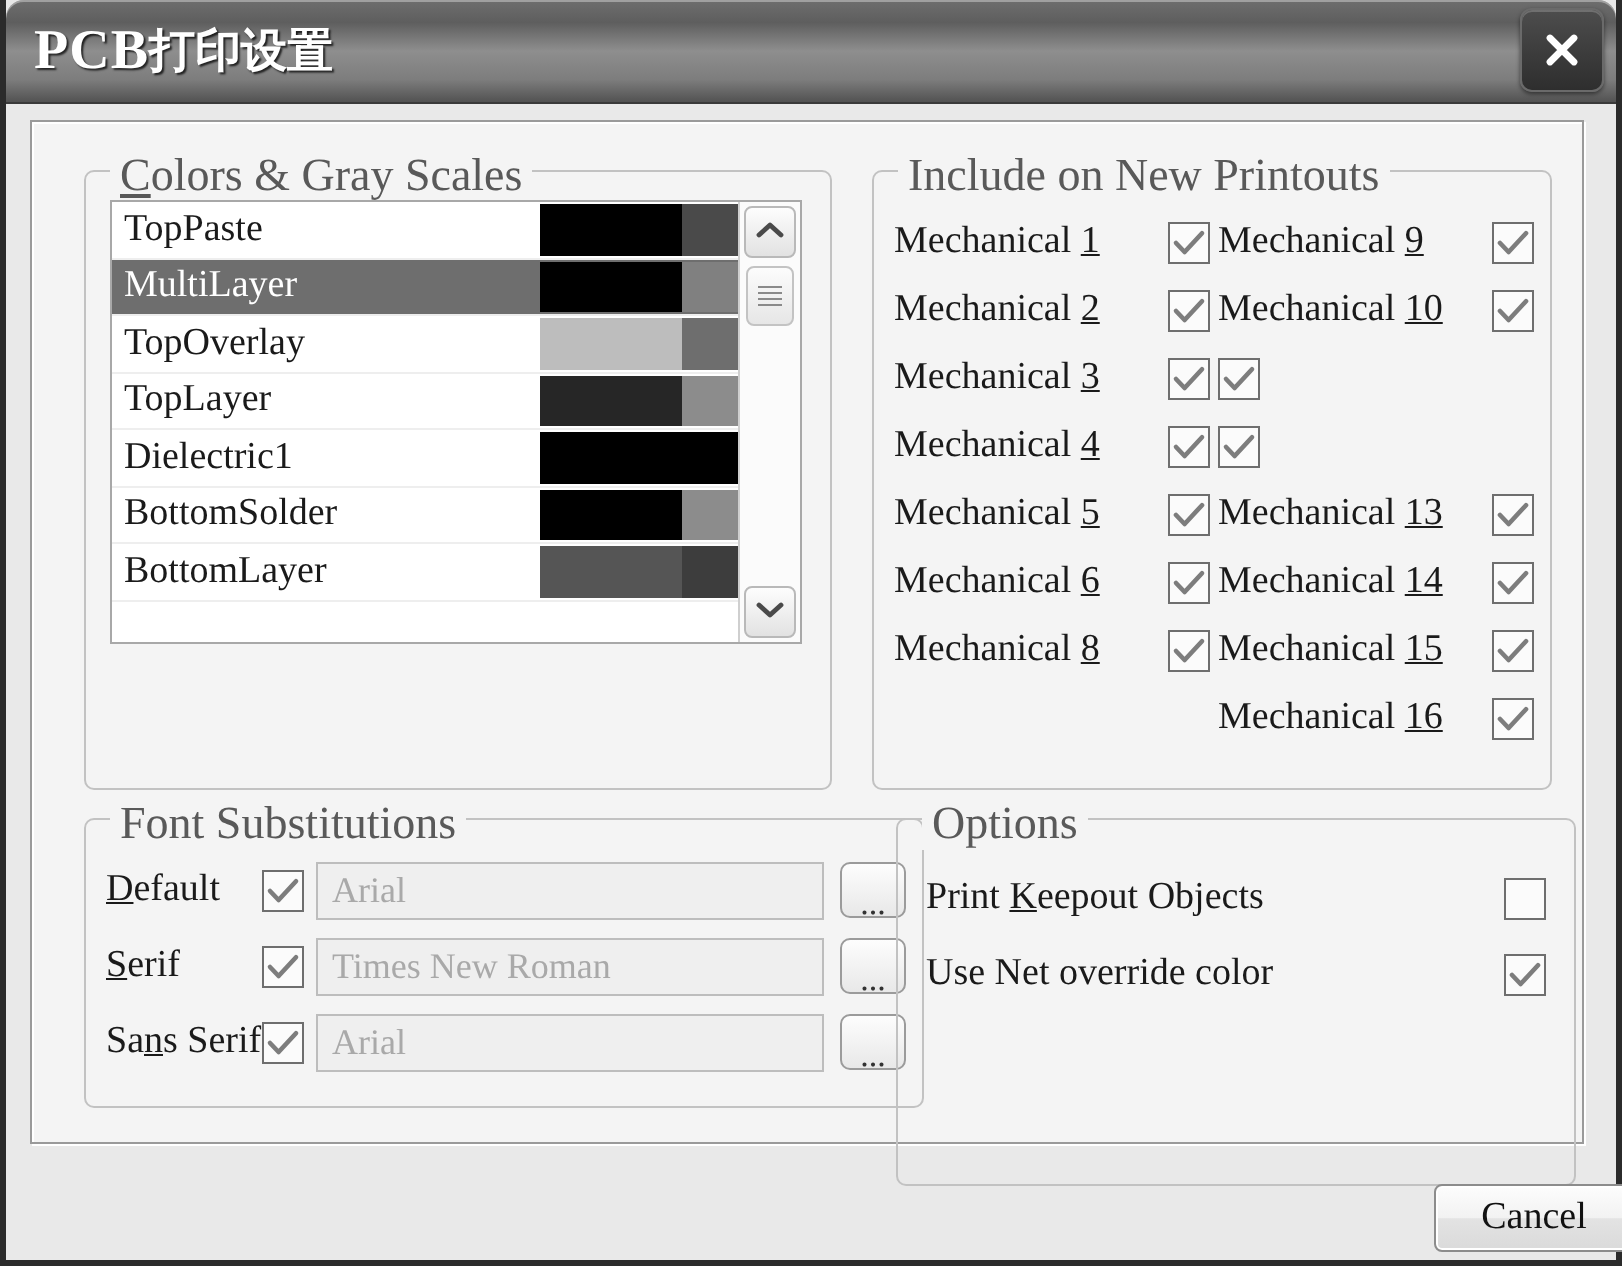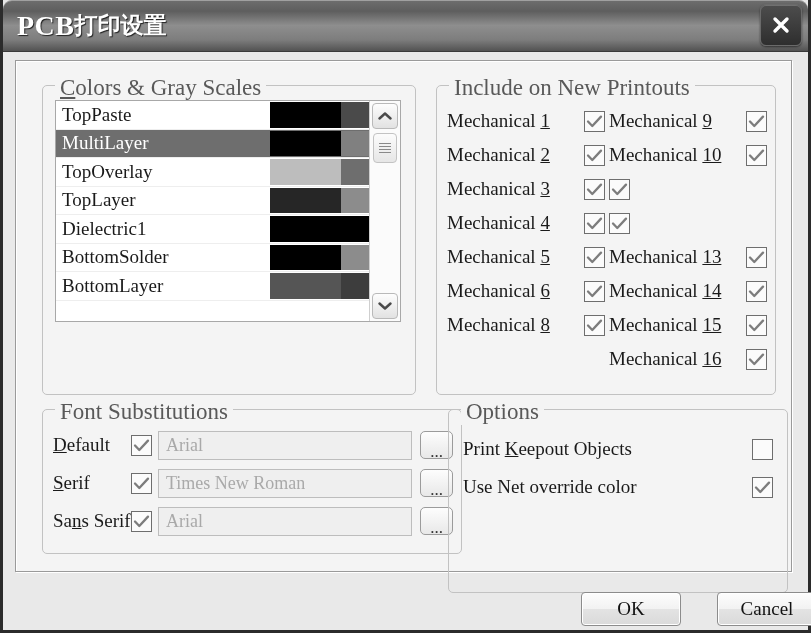--- a/index.html
+++ b/index.html
@@ -667,18 +667,17 @@
                       <path d="M2 7.5 L6.3 12 L15 2.6" stroke="#7d7d7d" stroke-width="2.3" fill="none" stroke-linecap="round" stroke-linejoin="round"></path>
                     </svg>
                   </span>
                 </div>
               </div>
             </div>
         </div>
 
       </div>
 
-      <div class="footer-btn" id="btn-ok">OK</div>
       <div class="footer-btn" id="btn-cancel">Cancel</div>
     </div>
 
   </div>
 </div>
 
 </body></html>

